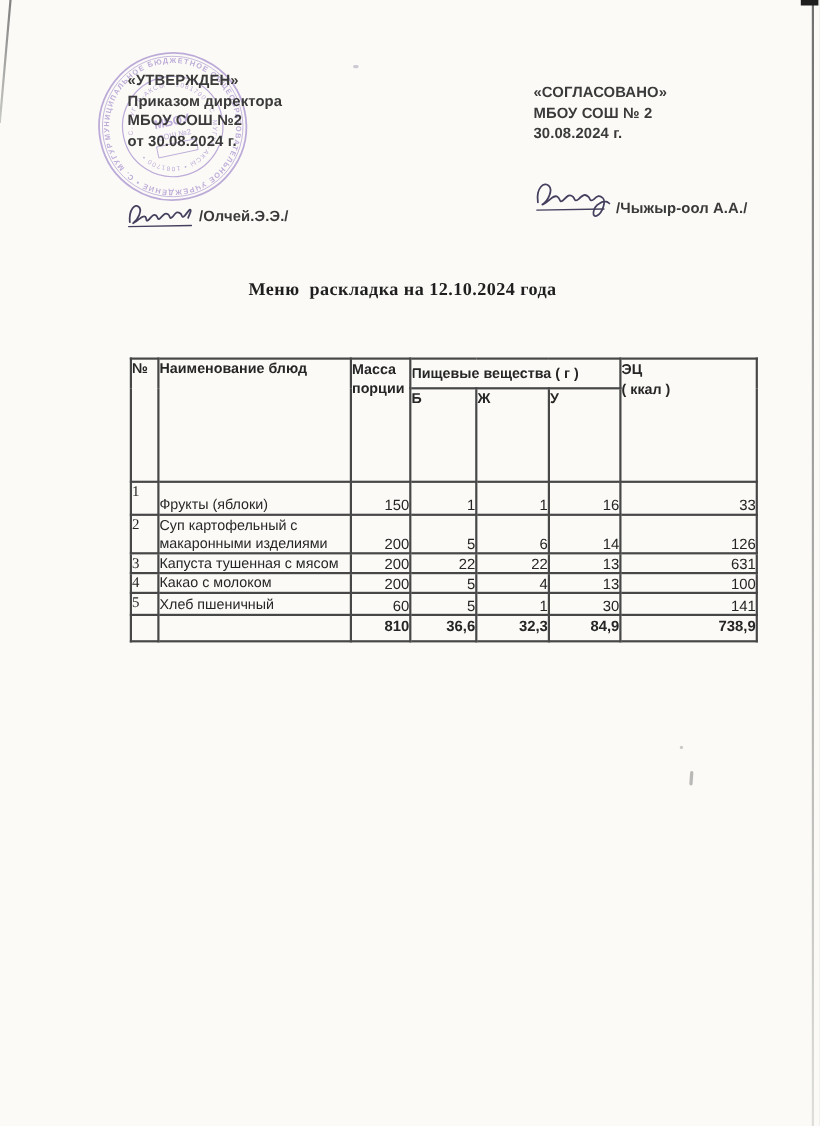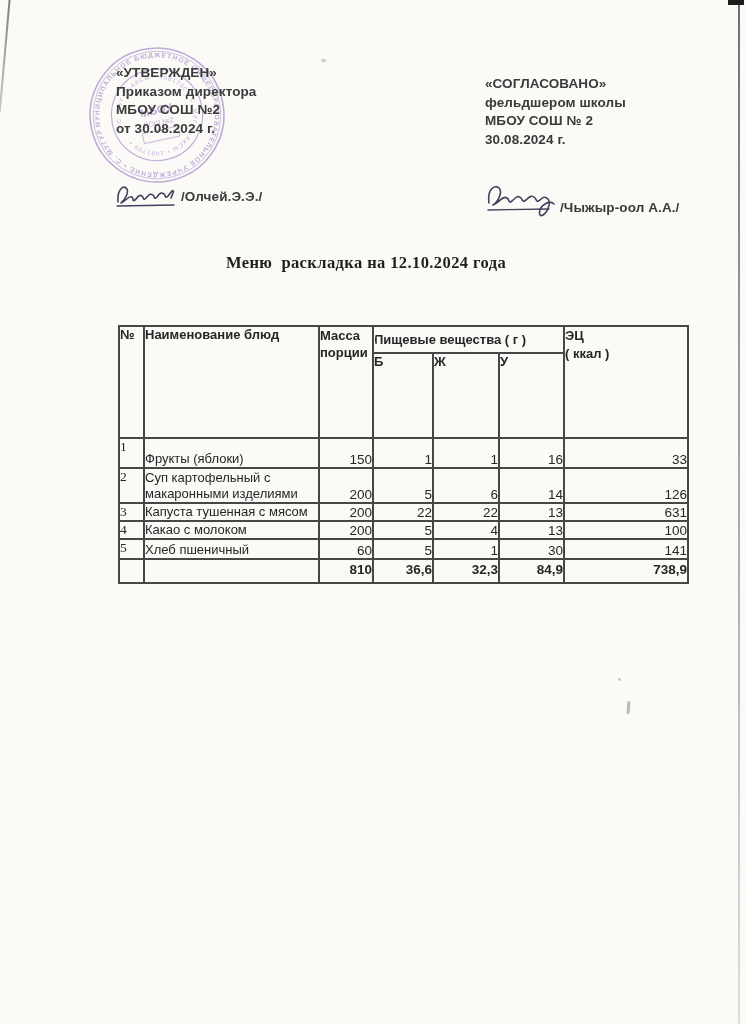--- a/index.html
+++ b/index.html
@@ -102,21 +102,20 @@
       <svg width="62" height="30" viewBox="0 0 62 30">
         <path class="ink" stroke-width="1.6" d="M2 22 C1 10 7 5 10 8 C14 11 9 20 5 23 C10 21 13 15 16 17 C18 19 16 22 19 20 C22 17 23 14 26 16 C28 18 27 21 30 18 C33 15 34 13 37 15 C39 17 38 20 41 17 C44 13 45 12 48 14 C50 16 49 19 52 16 L56 11 C57 10 58 11 57 13 L55 18"></path>
         <path class="ink" stroke-width="1.3" d="M1 26 L58 25"></path>
       </svg>
       <span class="sig-name">/Олчей.Э.Э./</span>
     </div>
   </div>
 
   <div class="approval approval-right">
     <div>«СОГЛАСОВАНО»</div>
-    <div>фельдшером школы</div>
     <div>МБОУ СОШ № 2</div>
     <div>30.08.2024 г.</div>
     <div class="sig-row">
       <svg width="72" height="40" viewBox="0 0 72 40">
         <path class="ink" stroke-width="1.6" d="M4 22 C2 8 10 3 14 7 C18 11 13 21 8 24 C14 22 18 14 22 17 C25 19 23 23 27 20 C31 16 33 14 36 17 C38 19 37 22 41 19 C45 15 47 14 50 17 C52 19 51 22 55 19 C58 16 60 15 63 18 C66 21 63 31 58 34 C53 37 53 27 60 23 C64 20 67 21 69 23"></path>
         <path class="ink" stroke-width="1.3" d="M3 29 L64 28"></path>
       </svg>
       <span class="sig-name">/Чыжыр-оол А.А./</span>
     </div>
   </div>

